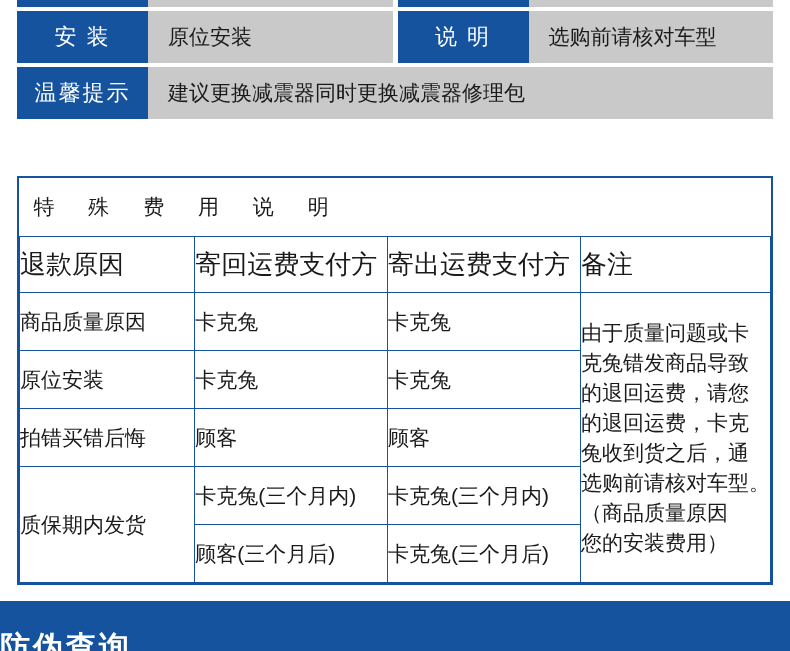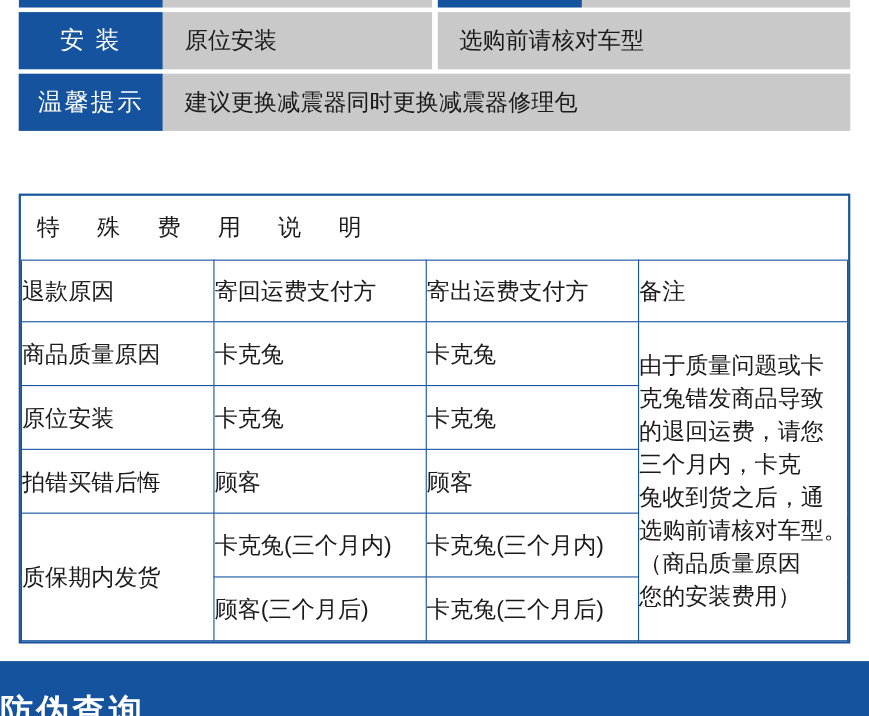--- a/index.html
+++ b/index.html
@@ -101,21 +101,21 @@
     height: 58px;
     font-size: 23px;
     letter-spacing: 14px;
     text-indent: 14px;
     border-left: none !important;
     border-right: none !important;
     border-top: none !important;
   }
   .fee-head td {
     height: 55px;
-    font-size: 21px;
+    font-size: 26px;
   }
   .fee-body td {
     height: 57px;
   }
   .col-reason { width: 178px; }
   .col-back   { width: 196px; }
   .col-out    { width: 196px; }
   .col-note   { width: 182px; }
 
   .note-cell {
@@ -178,20 +178,21 @@
       </div>
     </div>
 
     <div class="info-row">
       <div class="pair">
         <div class="cell-label">安 装</div>
         <div class="cell-value">原位安装</div>
       </div>
       <div class="gap"></div>
       <div class="pair">
+        <div class="cell-label">说 明</div>
         <div class="cell-value">选购前请核对车型</div>
       </div>
     </div>
 
     <div class="info-row">
       <div class="cell-label wide">温馨提示</div>
       <div class="cell-value grow">建议更换减震器同时更换减震器修理包</div>
     </div>
 
   </div>
@@ -209,21 +210,21 @@
         <td class="col-note">备注</td>
       </tr>
       <tr class="fee-body">
         <td>商品质量原因</td>
         <td>卡克兔</td>
         <td>卡克兔</td>
         <td class="note-cell" rowspan="5">
           <span class="ln">由于质量问题或卡</span>
           <span class="ln">克兔错发商品导致</span>
           <span class="ln">的退回运费，请您</span>
-          <span class="ln">三个月内，卡克</span>
+          <span class="ln">的退回运费，卡克</span>
           <span class="ln">兔收到货之后，通</span>
           <span class="ln">选购前请核对车型。</span>
           <span class="ln">（商品质量原因</span>
           <span class="ln">您的安装费用）</span>
         </td>
       </tr>
       <tr class="fee-body">
         <td>原位安装</td>
         <td>卡克兔</td>
         <td>卡克兔</td>

